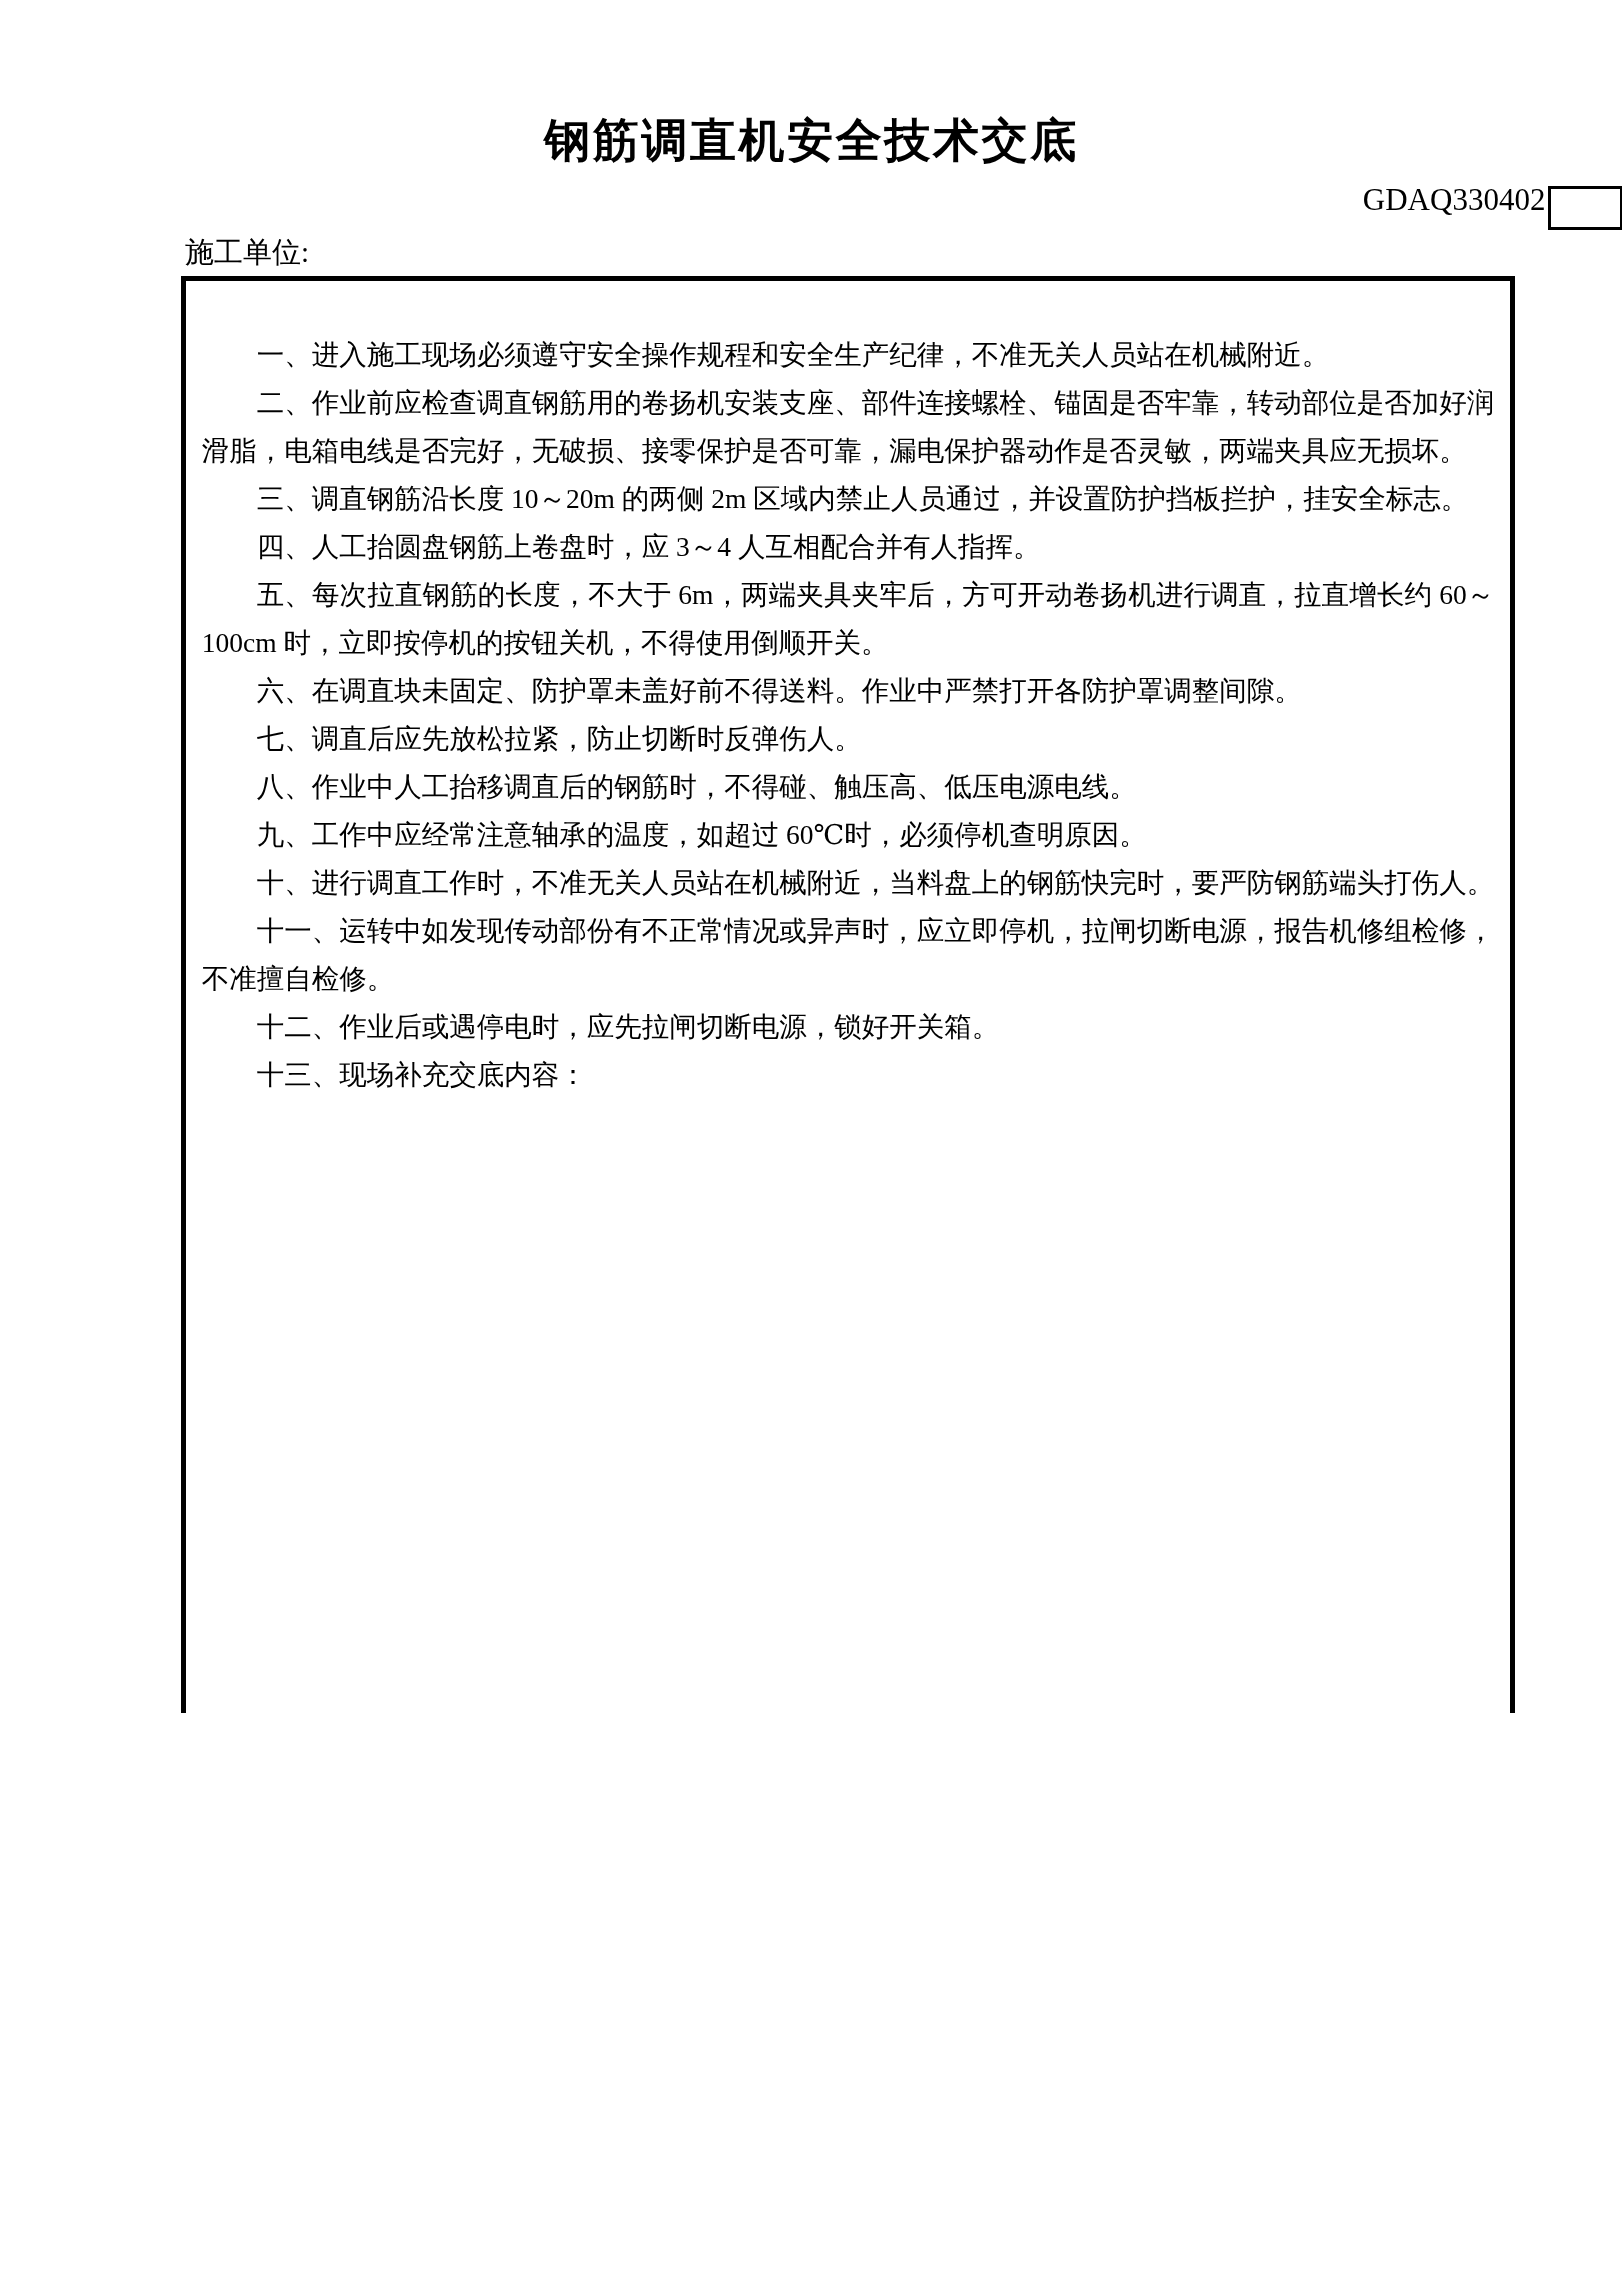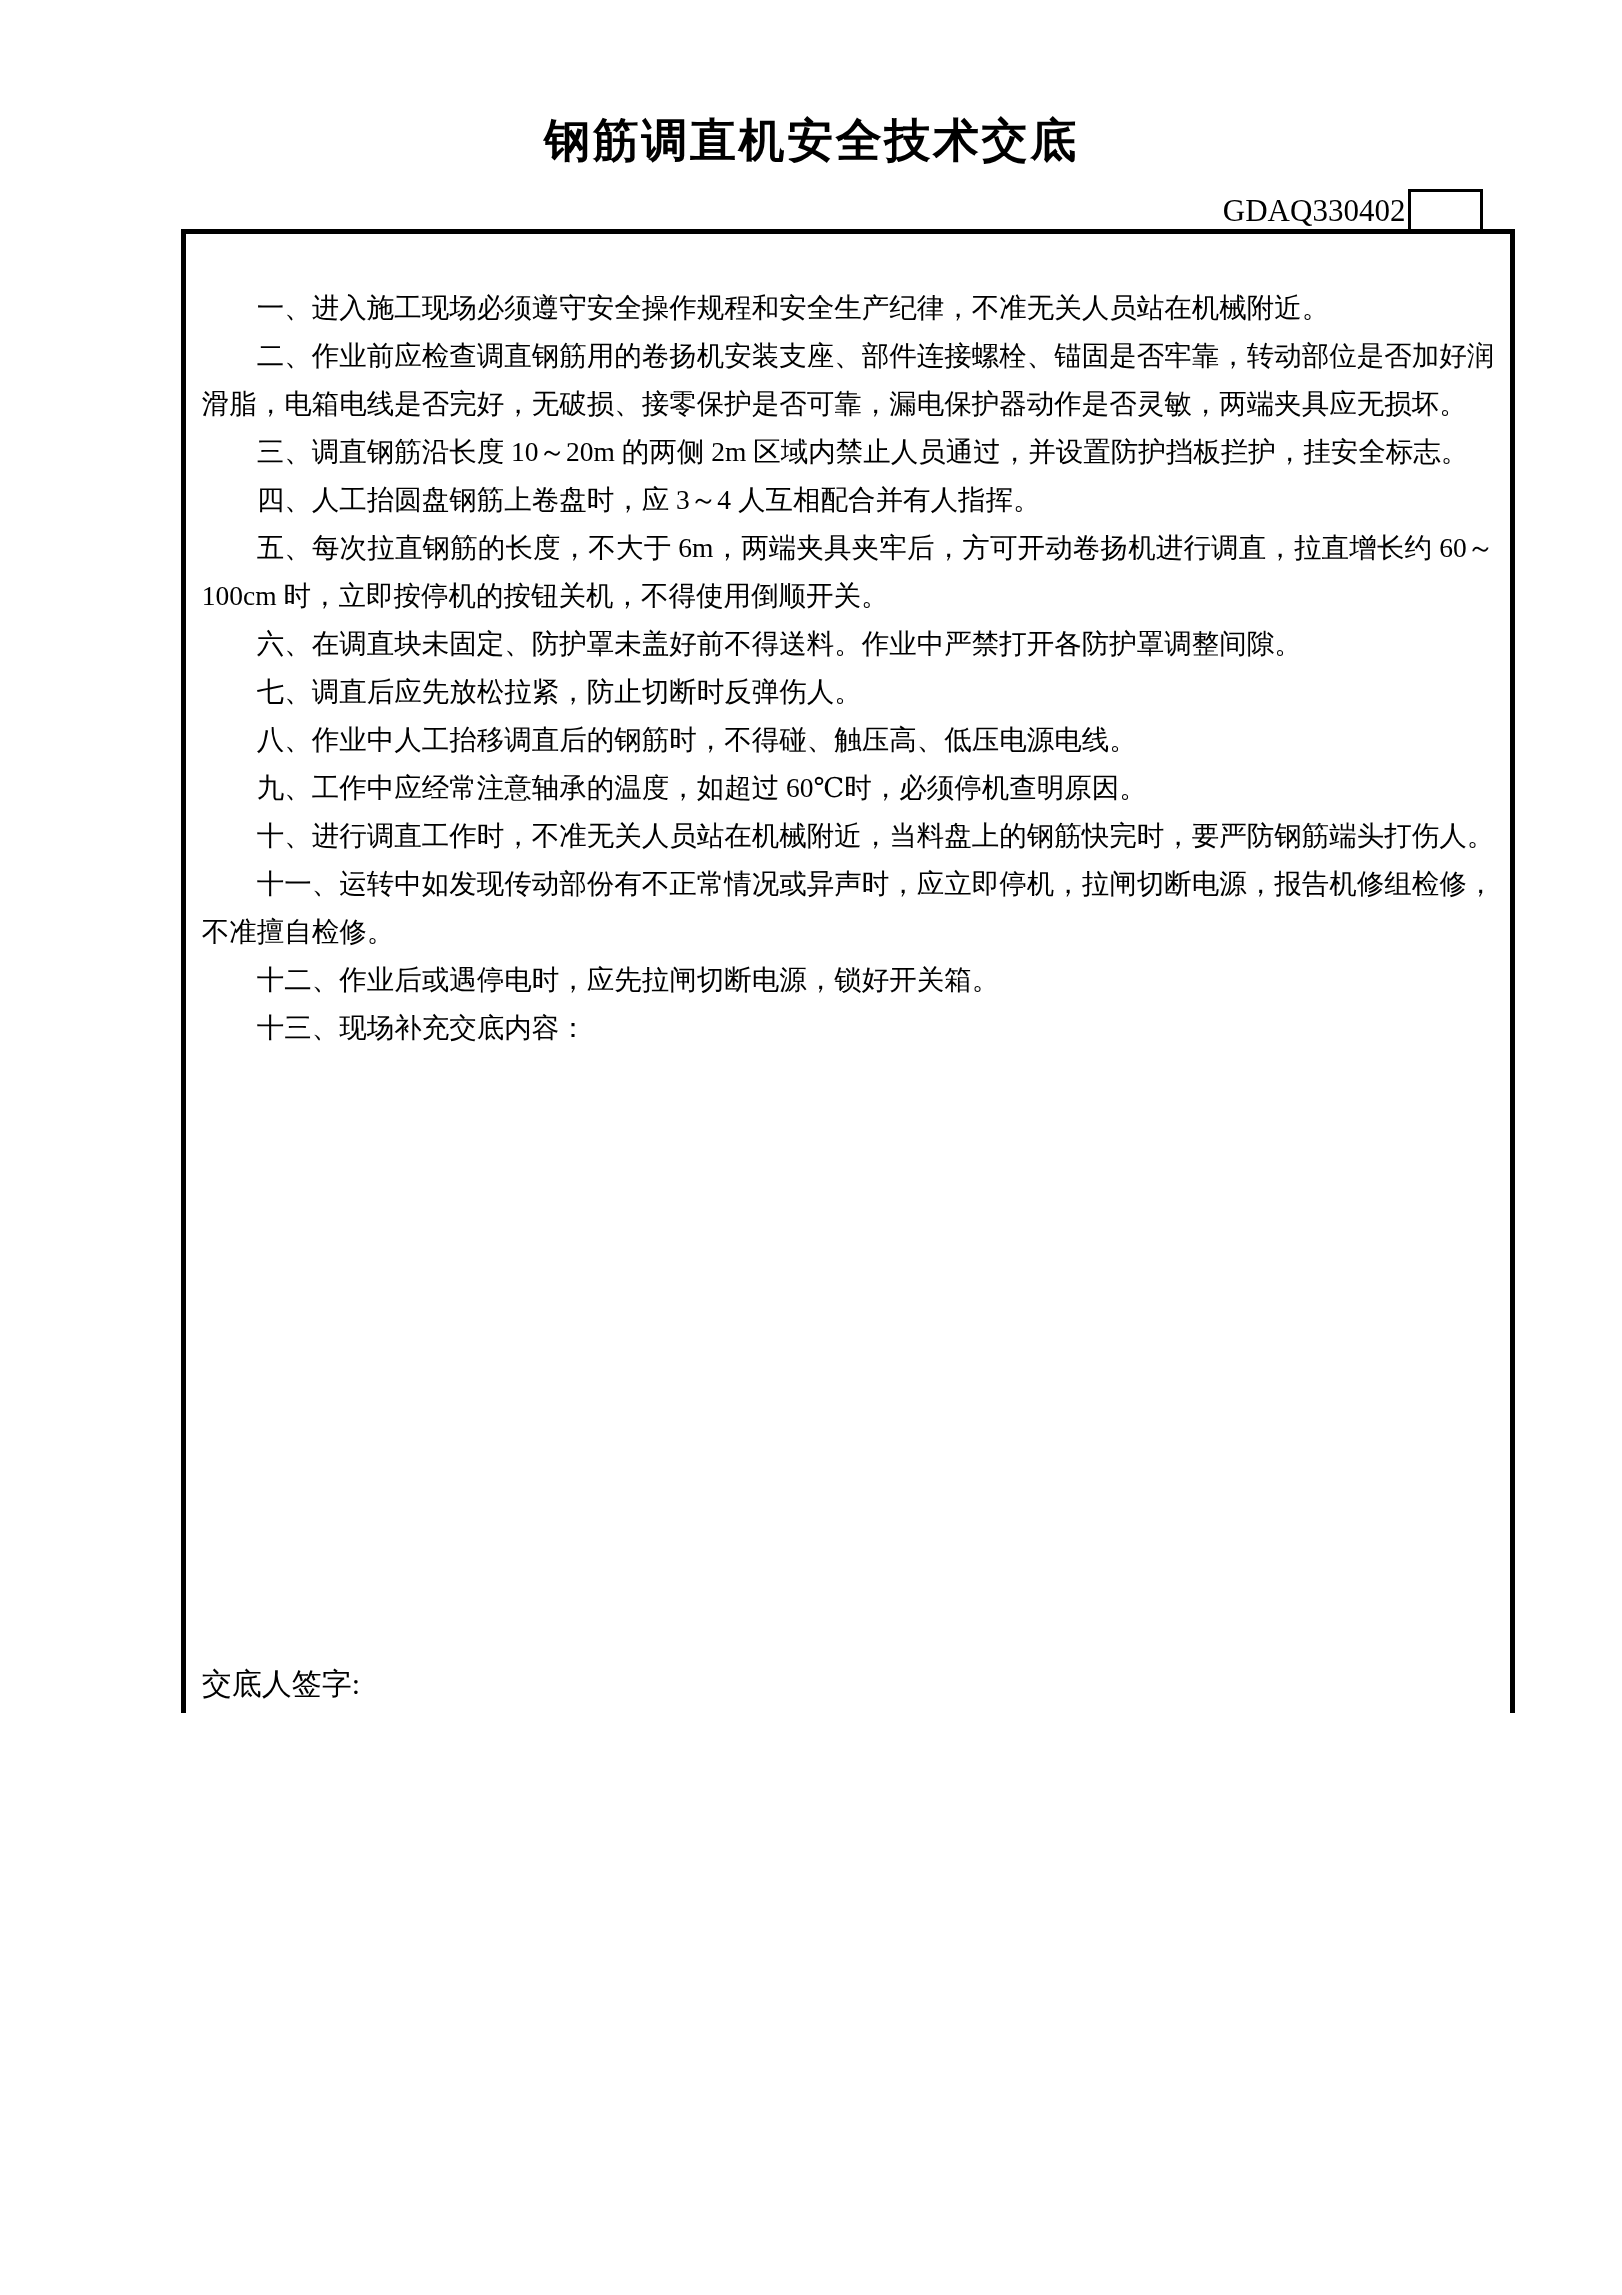--- a/index.html
+++ b/index.html
@@ -17,22 +17,21 @@
     text-align: center;
     font-family: "Liberation Sans", "DejaVu Sans", sans-serif;
     font-weight: bold;
     font-size: 46px;
     line-height: 59px;
     letter-spacing: 2.6px;
   }
   .code-row {
     display: flex;
     justify-content: flex-end;
-    align-items: flex-end;
-    padding-right: 140px;
+    align-items: flex-start;
     margin-top: 11.8px;
     height: 47px;
   }
   .code-text {
     font-size: 31px;
     font-family: "Liberation Serif", "DejaVu Serif", serif;
   }
   .code-box {
     display: inline-block;
     width: 69px;
@@ -106,20 +105,21 @@
 
 <div class="page">
 
   <h1 class="title">钢筋调直机安全技术交底</h1>
 
   <div class="code-row">
     <span class="code-text">GDAQ330402</span>
     <span class="code-box"></span>
   </div>
 
+  <div class="unit-row">施工单位:</div>
 
   <table class="form">
     <tbody>
       <tr>
         <td class="body-cell" colspan="6">
           <p>一、进入施工现场必须遵守安全操作规程和安全生产纪律，不准无关人员站在机械附近。</p>
           <p>二、作业前应检查调直钢筋用的卷扬机安装支座、部件连接螺栓、锚固是否牢靠，转动部位是否加好润滑脂，电箱电线是否完好，无破损、接零保护是否可靠，漏电保护器动作是否灵敏，两端夹具应无损坏。</p>
           <p>三、调直钢筋沿长度 10～20m 的两侧 2m 区域内禁止人员通过，并设置防护挡板拦护，挂安全标志。</p>
           <p>四、人工抬圆盘钢筋上卷盘时，应 3～4 人互相配合并有人指挥。</p>
           <p>五、每次拉直钢筋的长度，不大于 6m，两端夹具夹牢后，方可开动卷扬机进行调直，拉直增长约 60～100cm 时，立即按停机的按钮关机，不得使用倒顺开关。</p>

